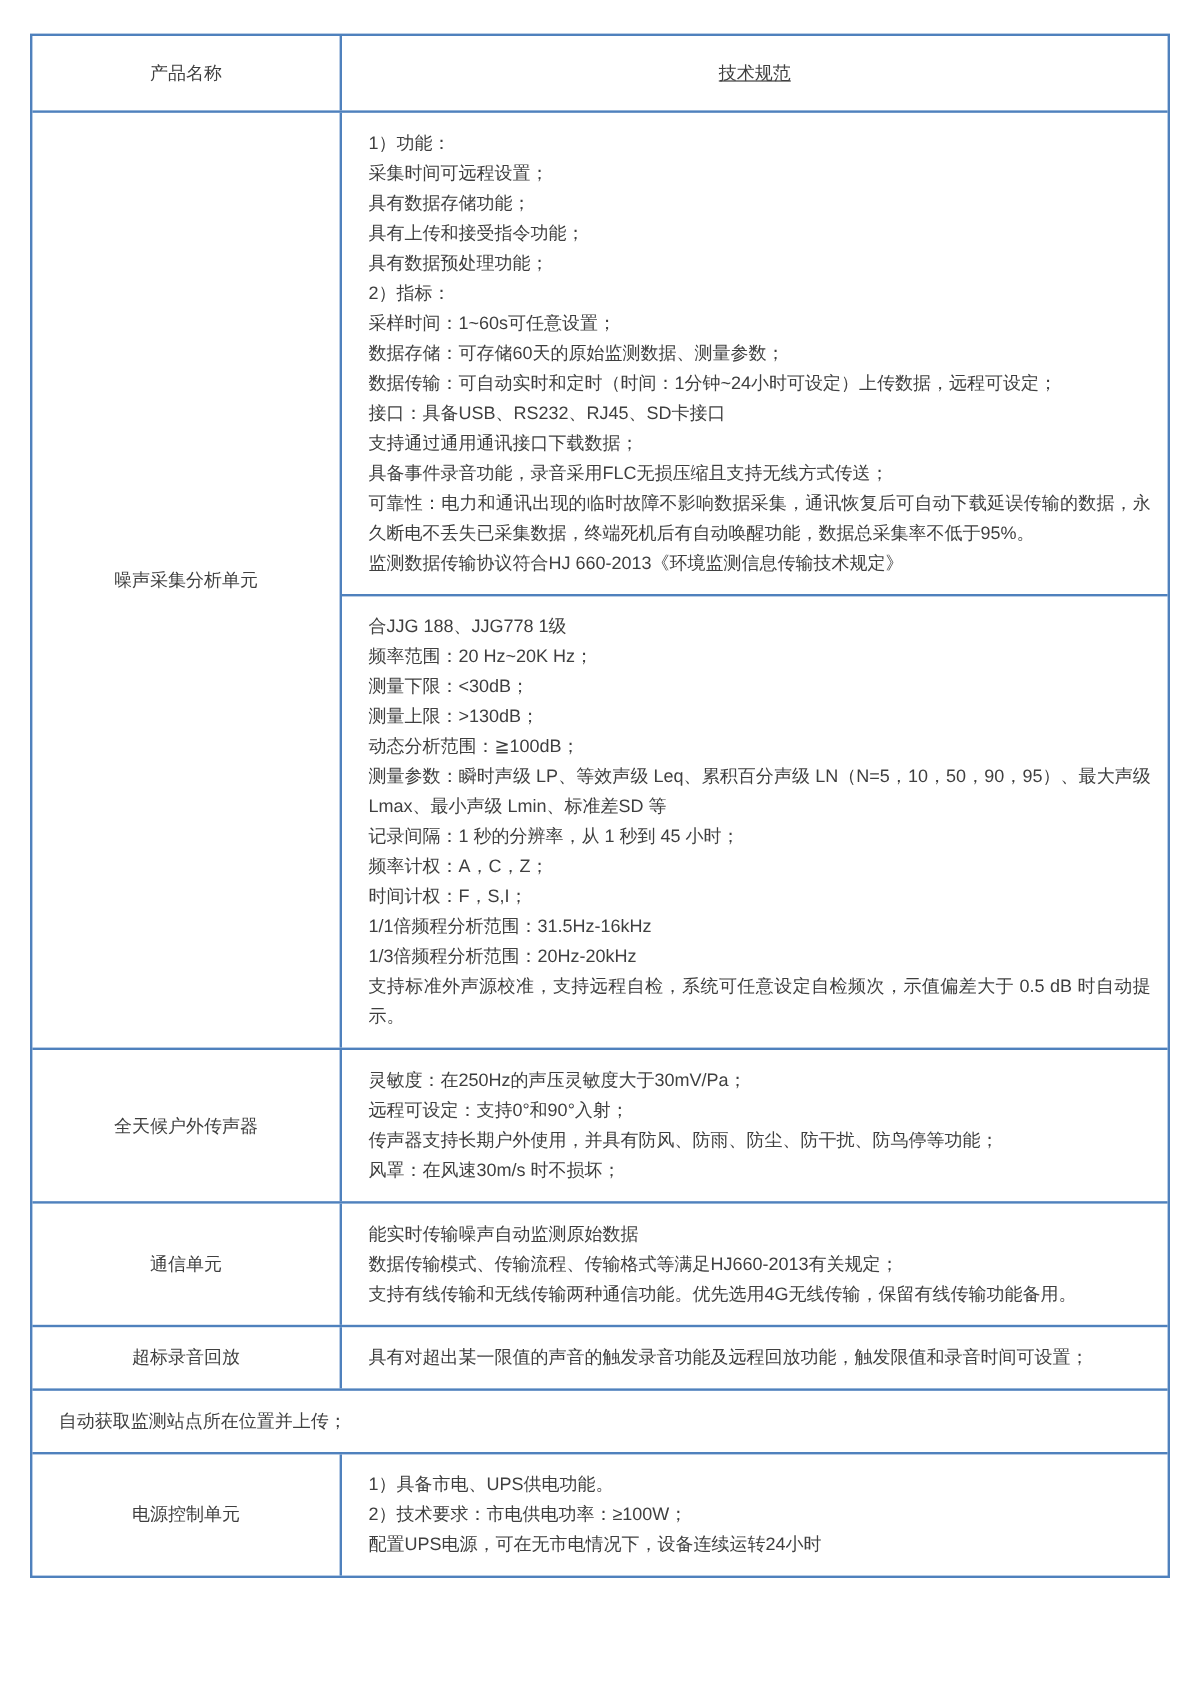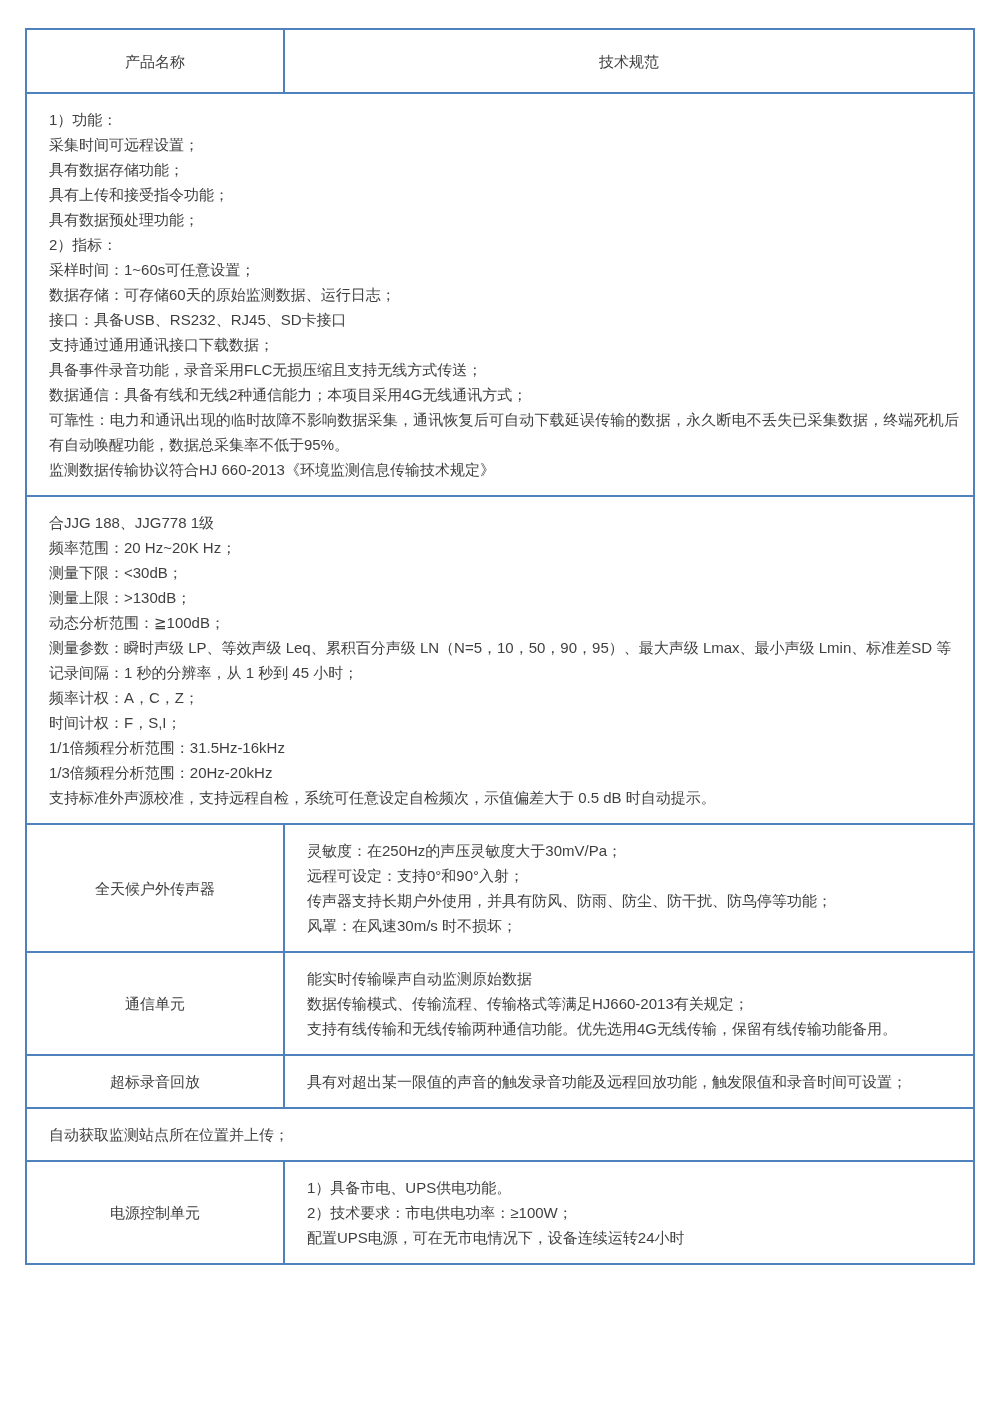--- a/index.html
+++ b/index.html
@@ -66,38 +66,39 @@
   }
 </style>
 </head>
 <body>
 
 <div class="page">
   <div class="spec-table">
 
     <div class="tr">
       <div class="td left th">产品名称</div>
-      <div class="td right th" style="padding:10px;">技术规范</div>
+      <div class="td right th" style="padding:10px;text-decoration:underline;">技术规范</div>
     </div>
 
     <div class="tr">
+      <div class="td left">噪声采集分析单元</div>
       <div class="right-stack">
         <div class="td right sub">
             <div class="line">1）功能：</div>
             <div class="line">采集时间可远程设置；</div>
             <div class="line">具有数据存储功能；</div>
             <div class="line">具有上传和接受指令功能；</div>
             <div class="line">具有数据预处理功能；</div>
             <div class="line">2）指标：</div>
             <div class="line">采样时间：1~60s可任意设置；</div>
-            <div class="line">数据存储：可存储60天的原始监测数据、运行日志；</div>
+            <div class="line">数据存储：可存储60天的原始监测数据、测量参数；</div>
+            <div class="line">数据传输：可自动实时和定时（时间：1分钟~24小时可设定）上传数据，远程可设定；</div>
             <div class="line">接口：具备USB、RS232、RJ45、SD卡接口</div>
             <div class="line">支持通过通用通讯接口下载数据；</div>
             <div class="line">具备事件录音功能，录音采用FLC无损压缩且支持无线方式传送；</div>
-            <div class="line">数据通信：具备有线和无线2种通信能力；本项目采用4G无线通讯方式；</div>
             <div class="line">可靠性：电力和通讯出现的临时故障不影响数据采集，通讯恢复后可自动下载延误传输的数据，永久断电不丢失已采集数据，终端死机后有自动唤醒功能，数据总采集率不低于95%。</div>
             <div class="line">监测数据传输协议符合HJ 660-2013《环境监测信息传输技术规定》</div>
           </div>
         <div class="td right sub">
             <div class="line">合JJG 188、JJG778 1级</div>
             <div class="line">频率范围：20 Hz~20K Hz；</div>
             <div class="line">测量下限：&lt;30dB；</div>
             <div class="line">测量上限：&gt;130dB；</div>
             <div class="line">动态分析范围：≧100dB；</div>
             <div class="line">测量参数：瞬时声级 LP、等效声级 Leq、累积百分声级 LN（N=5，10，50，90，95）、最大声级 Lmax、最小声级 Lmin、标准差SD 等</div>

